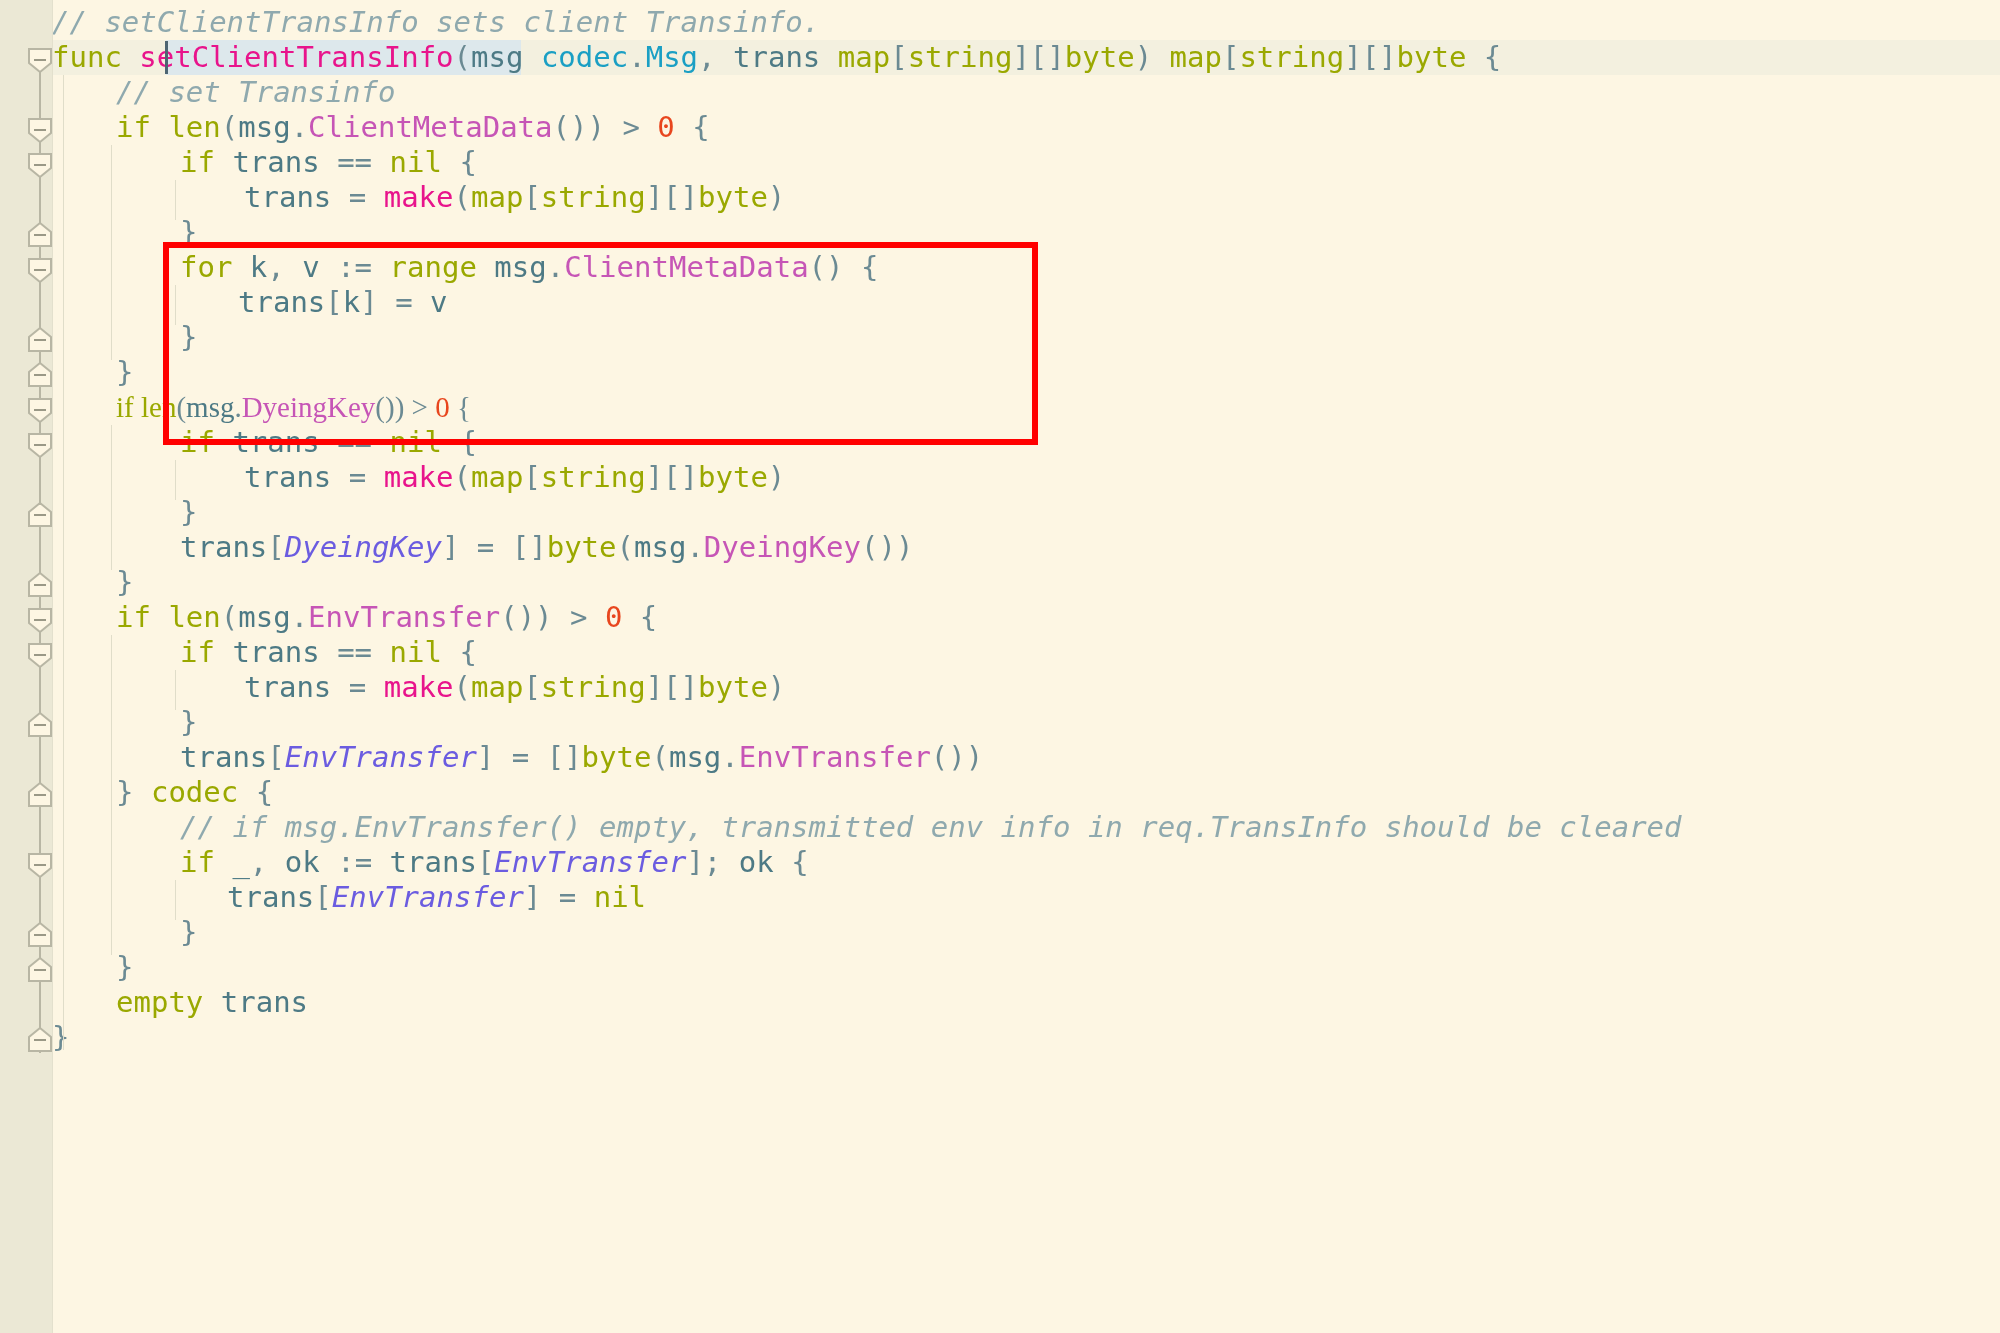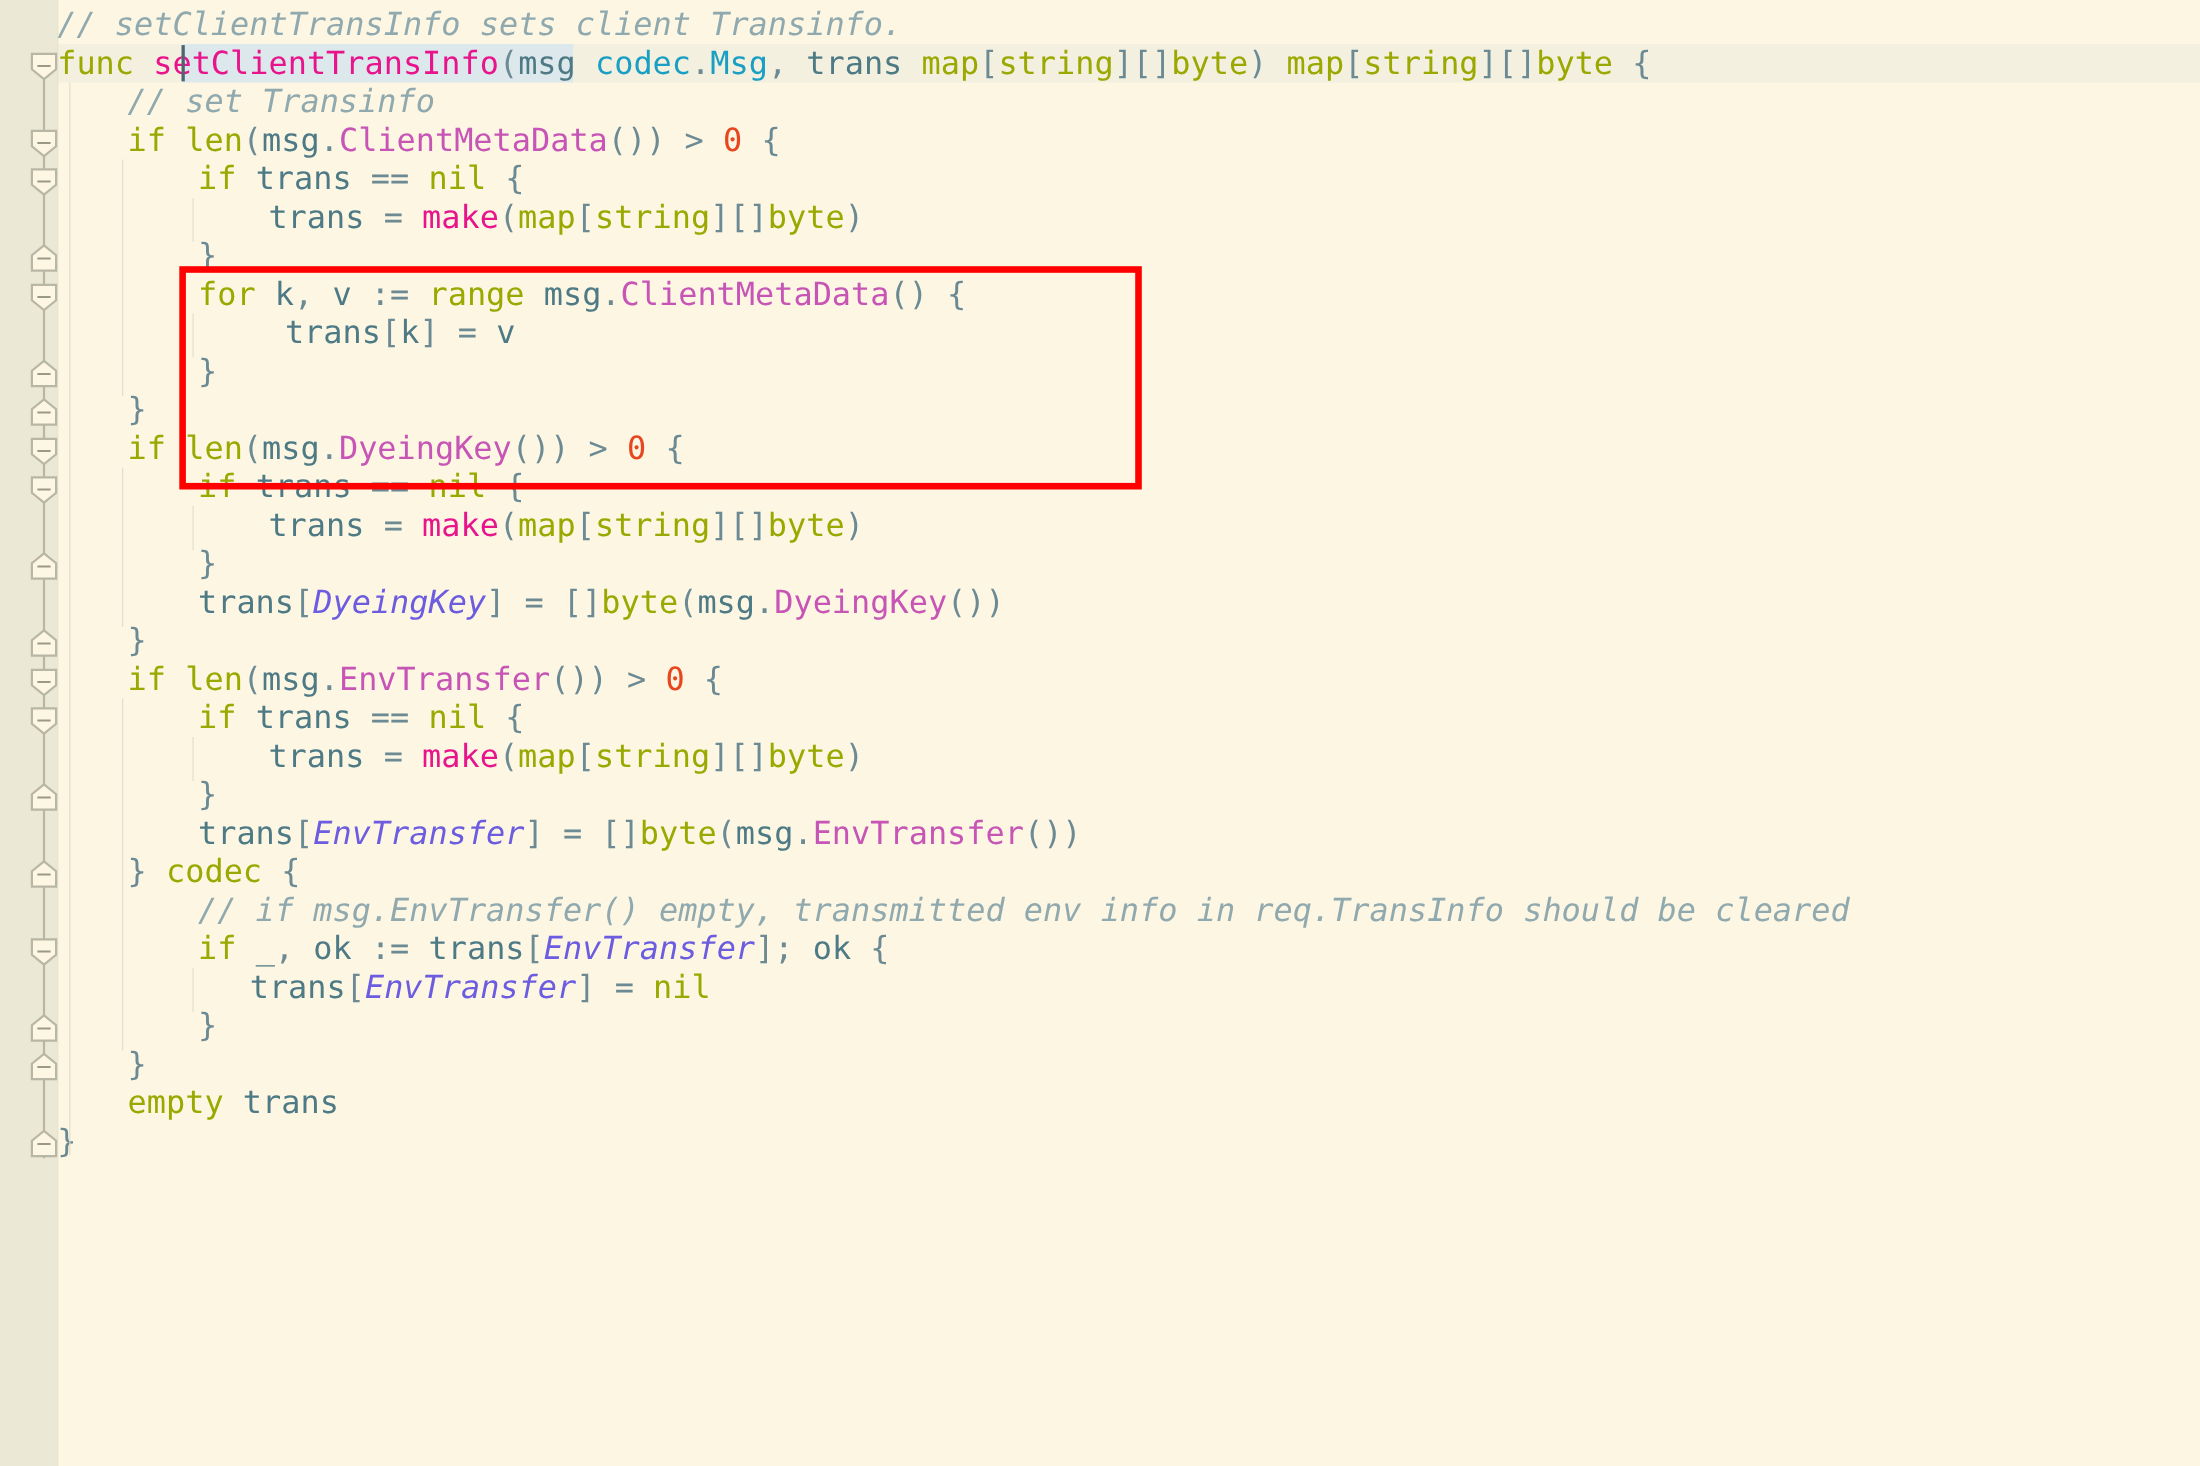--- a/index.html
+++ b/index.html
@@ -270,24 +270,24 @@
 
   <div id="code-surface">
       <div class="code-line" style="top: 5px; left: -1px;"><span class="t-comment">// setClientTransInfo sets client Transinfo.</span></div>
       <div class="code-line" style="top: 40px; left: -1px;"><span class="t-keyword">func </span><span class="t-func">setClientTransInfo</span><span class="t-punct">(</span><span class="t-plain">msg </span><span class="t-pkg">codec</span><span class="t-punct">.</span><span class="t-type">Msg</span><span class="t-punct">, </span><span class="t-plain">trans </span><span class="t-keyword">map</span><span class="t-punct">[</span><span class="t-keyword">string</span><span class="t-punct">][]</span><span class="t-keyword">byte</span><span class="t-punct">) </span><span class="t-keyword">map</span><span class="t-punct">[</span><span class="t-keyword">string</span><span class="t-punct">][]</span><span class="t-keyword">byte</span><span class="t-punct"> {</span></div>
       <div class="code-line" style="top: 75px; left: 63px;"><span class="t-comment">// set Transinfo</span></div>
       <div class="code-line" style="top: 110px; left: 63px;"><span class="t-keyword">if </span><span class="t-keyword">len</span><span class="t-punct">(</span><span class="t-plain">msg</span><span class="t-punct">.</span><span class="t-method">ClientMetaData</span><span class="t-punct">()) &gt; </span><span class="t-number">0</span><span class="t-punct"> {</span></div>
       <div class="code-line" style="top: 145px; left: 127px;"><span class="t-keyword">if </span><span class="t-plain">trans </span><span class="t-punct">== </span><span class="t-keyword">nil</span><span class="t-punct"> {</span></div>
       <div class="code-line" style="top: 180px; left: 191px;"><span class="t-plain">trans </span><span class="t-punct">= </span><span class="t-builtin">make</span><span class="t-punct">(</span><span class="t-keyword">map</span><span class="t-punct">[</span><span class="t-keyword">string</span><span class="t-punct">][]</span><span class="t-keyword">byte</span><span class="t-punct">)</span></div>
       <div class="code-line" style="top: 215px; left: 127px;"><span class="t-punct">}</span></div>
       <div class="code-line" style="top: 250px; left: 127px;"><span class="t-keyword">for </span><span class="t-plain">k</span><span class="t-punct">, </span><span class="t-plain">v </span><span class="t-punct">:= </span><span class="t-keyword">range </span><span class="t-plain">msg</span><span class="t-punct">.</span><span class="t-method">ClientMetaData</span><span class="t-punct">() {</span></div>
-      <div class="code-line" style="top: 285px; left: 206px;"><span class="t-plain">trans</span><span class="t-punct">[</span><span class="t-plain">k</span><span class="t-punct">] = </span><span class="t-plain">v</span></div>
+      <div class="code-line" style="top: 285px; left: 185px;"><span class="t-plain">trans</span><span class="t-punct">[</span><span class="t-plain">k</span><span class="t-punct">] = </span><span class="t-plain">v</span></div>
       <div class="code-line" style="top: 320px; left: 127px;"><span class="t-punct">}</span></div>
       <div class="code-line" style="top: 355px; left: 63px;"><span class="t-punct">}</span></div>
-      <div class="code-line" style="top: 390px; left: 63px;"><span class="t-keyword">if </span><span class="t-keyword">len</span><span class="t-punct">(</span><span class="t-plain">msg</span><span class="t-punct">.</span><span class="t-method">DyeingKey</span><span class="t-punct">()) &gt; </span><span class="t-number">0</span><span class="t-punct"> {</span></div>
+      <div class="code-line" style="top: 390px; left: 63px; font-family: Liberation Serif, serif;"><span class="t-keyword">if </span><span class="t-keyword">len</span><span class="t-punct">(</span><span class="t-plain">msg</span><span class="t-punct">.</span><span class="t-method">DyeingKey</span><span class="t-punct">()) &gt; </span><span class="t-number">0</span><span class="t-punct"> {</span></div>
       <div class="code-line" style="top: 425px; left: 127px;"><span class="t-keyword">if </span><span class="t-plain">trans </span><span class="t-punct">== </span><span class="t-keyword">nil</span><span class="t-punct"> {</span></div>
       <div class="code-line" style="top: 460px; left: 191px;"><span class="t-plain">trans </span><span class="t-punct">= </span><span class="t-builtin">make</span><span class="t-punct">(</span><span class="t-keyword">map</span><span class="t-punct">[</span><span class="t-keyword">string</span><span class="t-punct">][]</span><span class="t-keyword">byte</span><span class="t-punct">)</span></div>
       <div class="code-line" style="top: 495px; left: 127px;"><span class="t-punct">}</span></div>
       <div class="code-line" style="top: 530px; left: 127px;"><span class="t-plain">trans</span><span class="t-punct">[</span><span class="t-const">DyeingKey</span><span class="t-punct">] = []</span><span class="t-keyword">byte</span><span class="t-punct">(</span><span class="t-plain">msg</span><span class="t-punct">.</span><span class="t-method">DyeingKey</span><span class="t-punct">())</span></div>
       <div class="code-line" style="top: 565px; left: 63px;"><span class="t-punct">}</span></div>
       <div class="code-line" style="top: 600px; left: 63px;"><span class="t-keyword">if </span><span class="t-keyword">len</span><span class="t-punct">(</span><span class="t-plain">msg</span><span class="t-punct">.</span><span class="t-method">EnvTransfer</span><span class="t-punct">()) &gt; </span><span class="t-number">0</span><span class="t-punct"> {</span></div>
       <div class="code-line" style="top: 635px; left: 127px;"><span class="t-keyword">if </span><span class="t-plain">trans </span><span class="t-punct">== </span><span class="t-keyword">nil</span><span class="t-punct"> {</span></div>
       <div class="code-line" style="top: 670px; left: 191px;"><span class="t-plain">trans </span><span class="t-punct">= </span><span class="t-builtin">make</span><span class="t-punct">(</span><span class="t-keyword">map</span><span class="t-punct">[</span><span class="t-keyword">string</span><span class="t-punct">][]</span><span class="t-keyword">byte</span><span class="t-punct">)</span></div>
       <div class="code-line" style="top: 705px; left: 127px;"><span class="t-punct">}</span></div>
       <div class="code-line" style="top: 740px; left: 127px;"><span class="t-plain">trans</span><span class="t-punct">[</span><span class="t-const">EnvTransfer</span><span class="t-punct">] = []</span><span class="t-keyword">byte</span><span class="t-punct">(</span><span class="t-plain">msg</span><span class="t-punct">.</span><span class="t-method">EnvTransfer</span><span class="t-punct">())</span></div>

